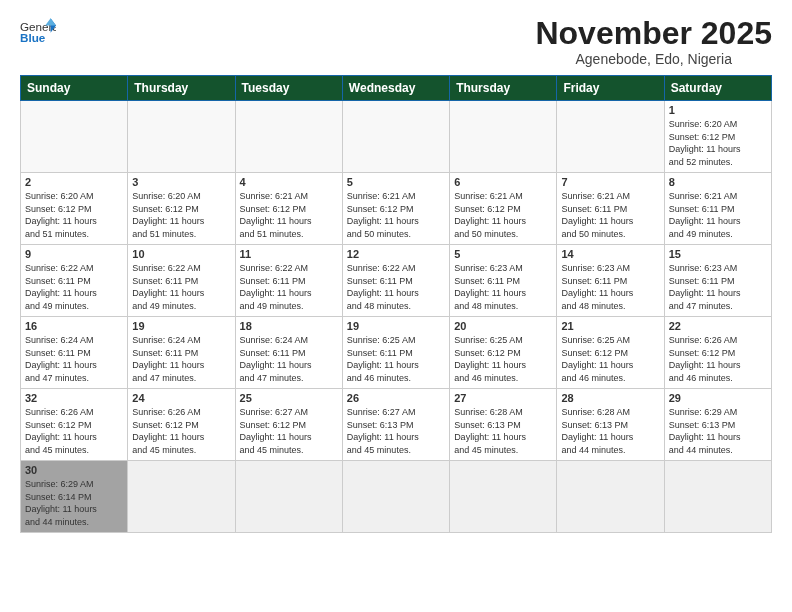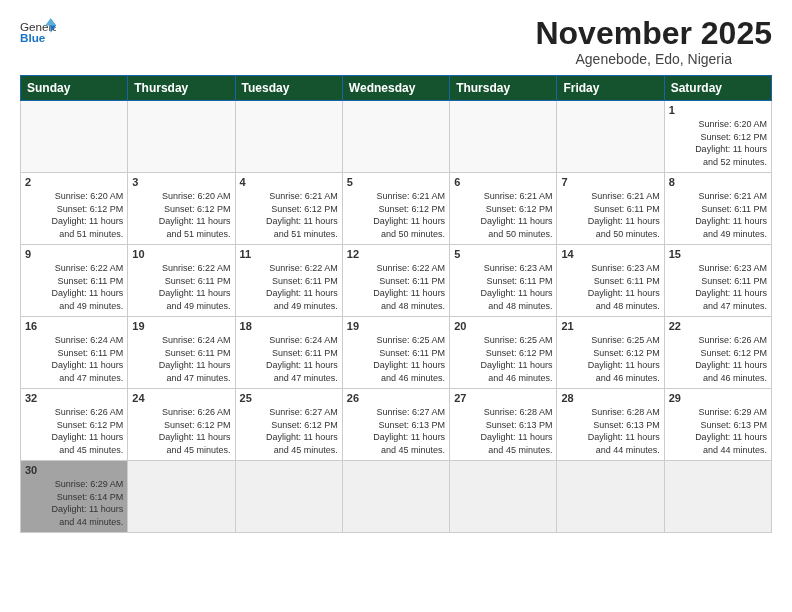--- a/index.html
+++ b/index.html
@@ -73,21 +73,20 @@
     .day-number {
       font-size: 11px;
       font-weight: bold;
       display: block;
       margin-bottom: 2px;
     }
     .day-info {
       font-size: 9px;
       line-height: 1.4;
       color: #333;
-      text-align: right;
     }
     .empty {
       background: #f8f8f8;
     }
     .last-row td {
       background: #f0f0f0;
     }
   </style>
 </head>
 <body>

